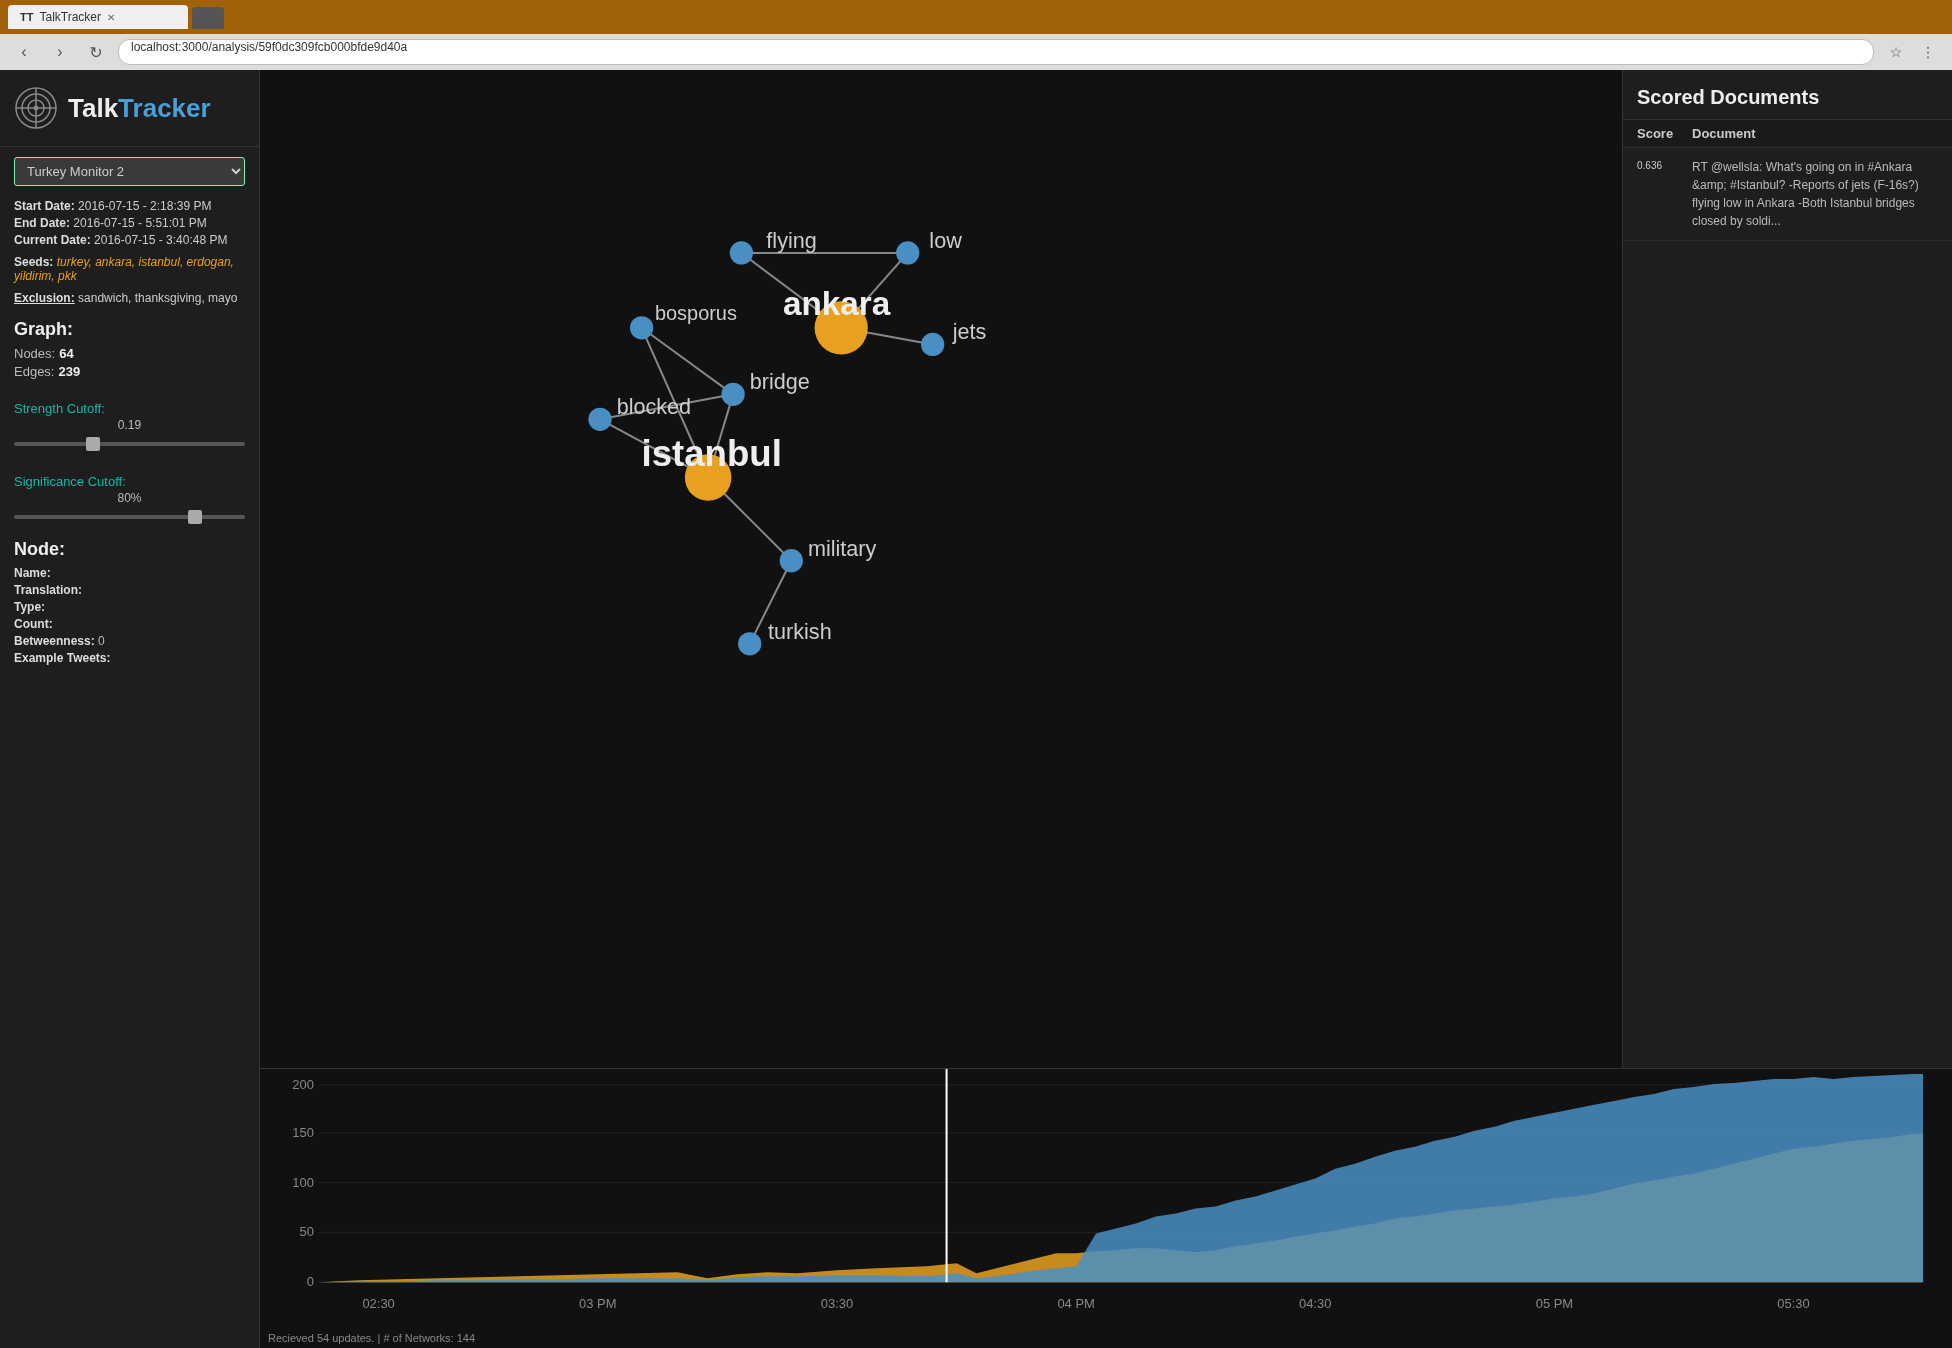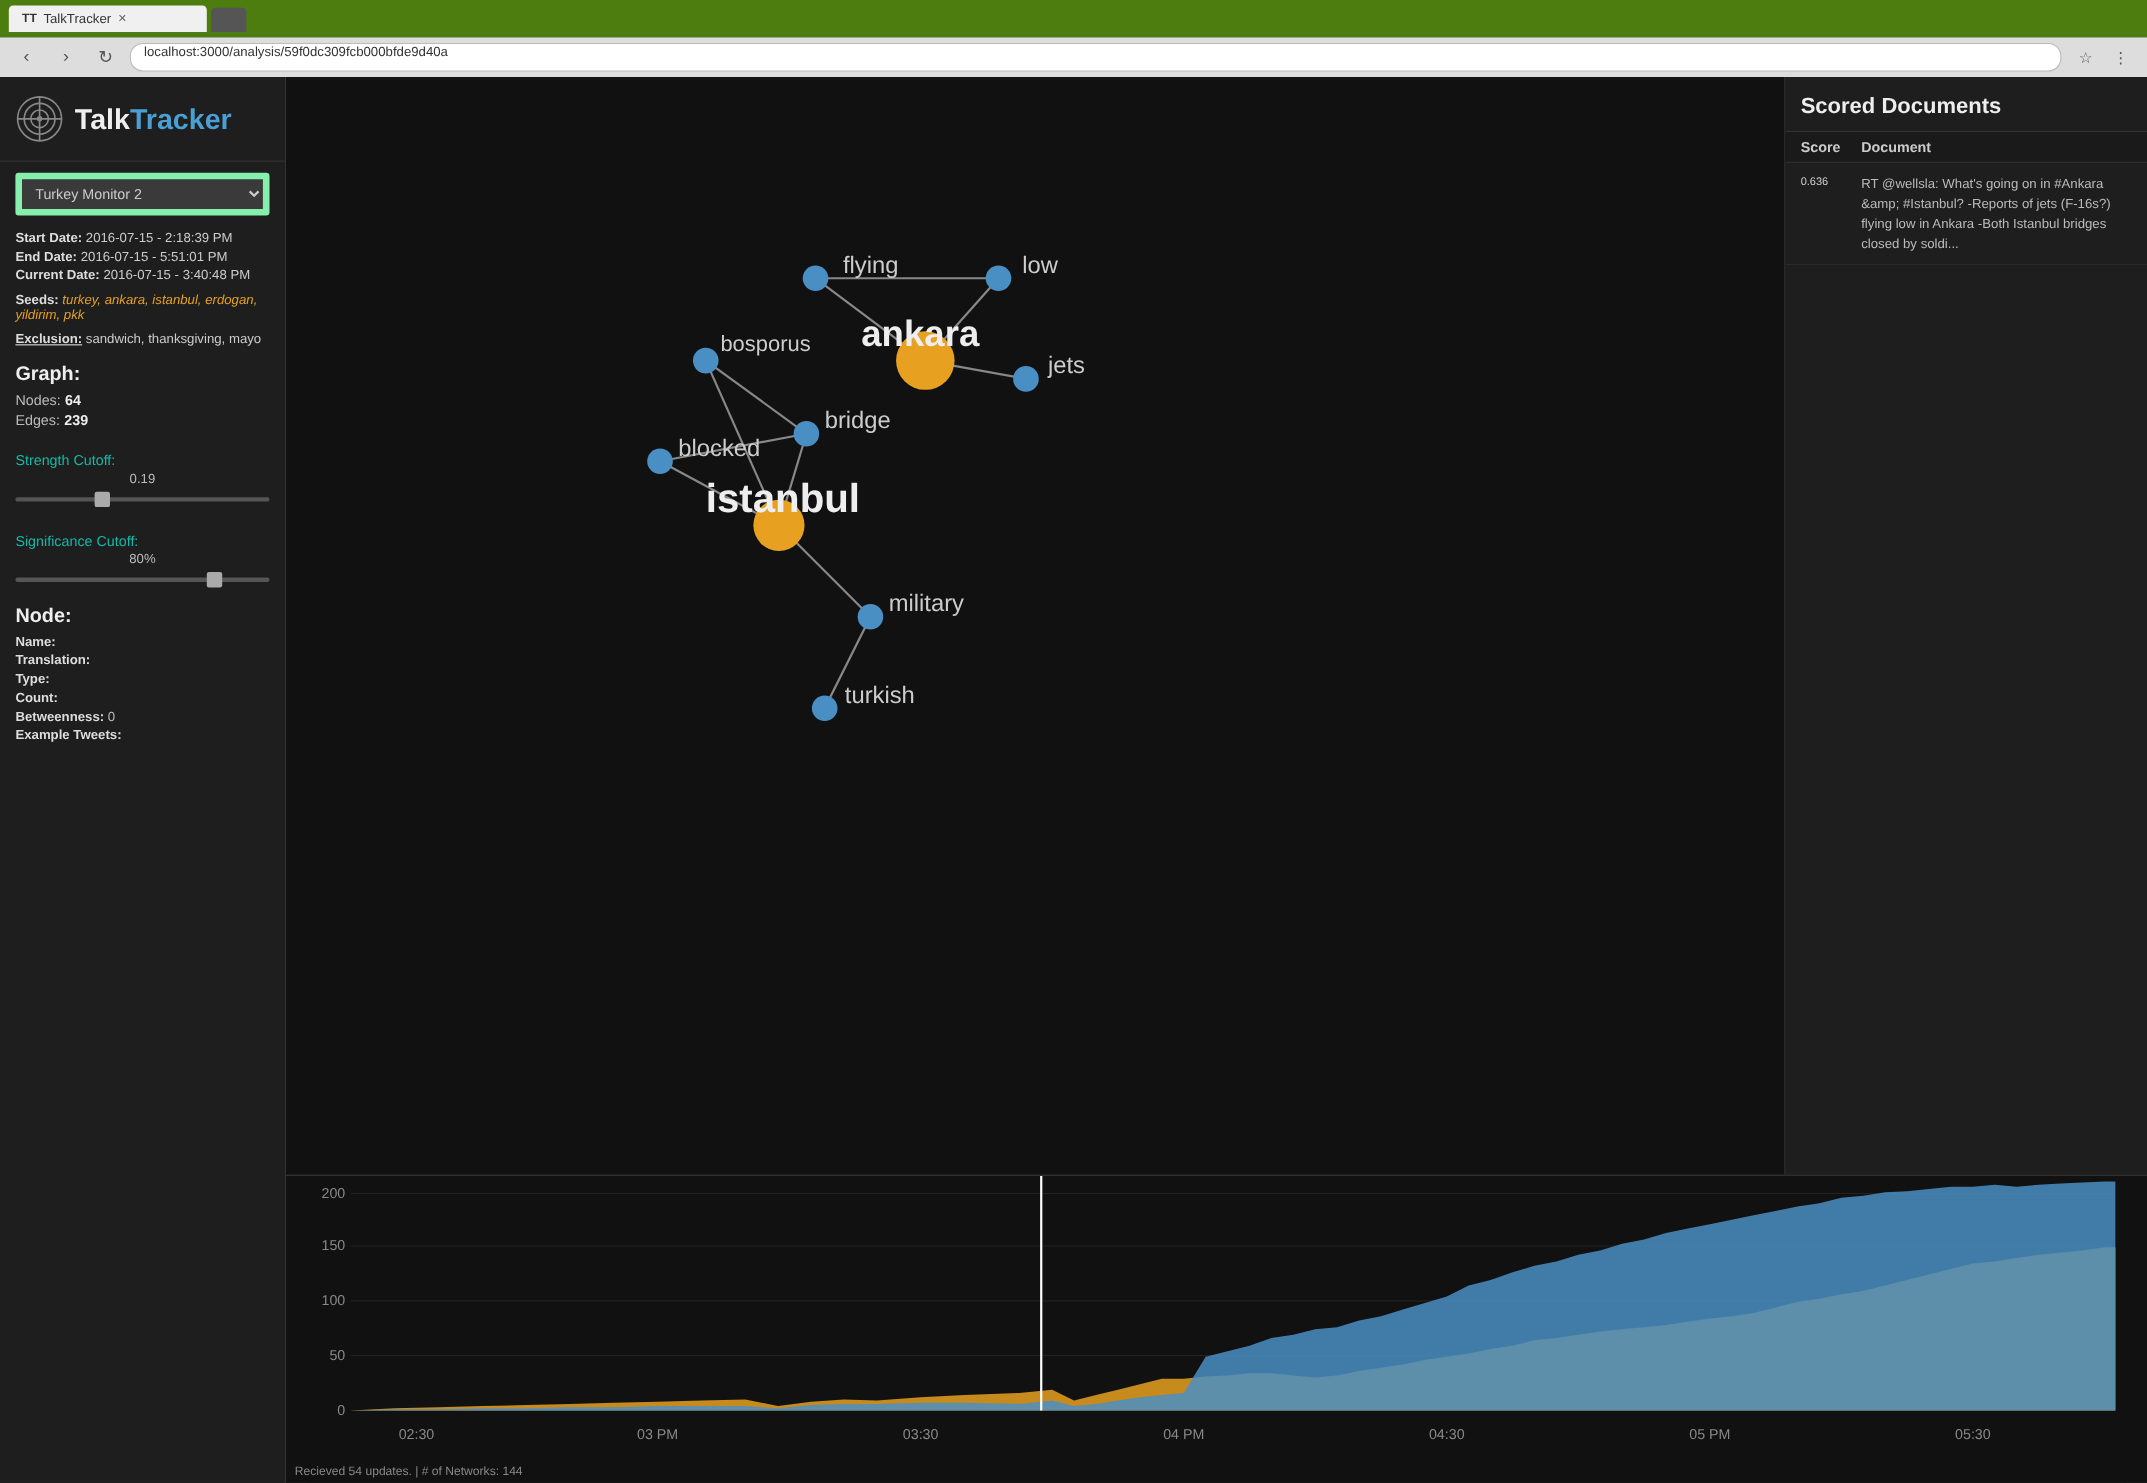--- a/index.html
+++ b/index.html
@@ -1,39 +1,39 @@
 <!DOCTYPE html>
 <html><head>
   <meta charset="utf-8">
   <style>
     * { margin: 0; padding: 0; box-sizing: border-box; }
     body { font-family: Arial, sans-serif; background: #2a2a2a; color: #ccc; font-size: 13px; overflow: hidden; width: 1952px; height: 1348px; }
 
     
     .browser-chrome { background: #3c3c3c; height: 70px; display: flex; flex-direction: column; }
-    .browser-tab-bar { background: #4d7c0f; height: 38px; display: flex; align-items: center; padding: 0 8px; gap: 4px; }
+    .browser-tab-bar { background: #a16207; height: 38px; display: flex; align-items: center; padding: 0 8px; gap: 4px; }
     .browser-tab { background: #f0f0f0; color: #333; height: 24px; padding: 0 12px; border-radius: 4px 4px 0 0; display: flex; align-items: center; gap: 6px; font-size: 12px; min-width: 180px; }
     .browser-tab .tab-close { color: #666; font-size: 10px; cursor: pointer; }
     .browser-tab-inactive { background: #555; color: #bbb; height: 22px; padding: 0 12px; border-radius: 4px 4px 0 0; display: flex; align-items: center; font-size: 12px; margin-top: 2px; }
     .browser-nav-bar { background: #ddd; height: 40px; display: flex; align-items: center; padding: 0 10px; gap: 8px; }
     .nav-btn { background: none; border: none; color: #555; font-size: 16px; cursor: pointer; width: 28px; height: 28px; border-radius: 50%; display: flex; align-items: center; justify-content: center; }
     .address-bar { flex: 1; background: white; border: 1px solid #bbb; border-radius: 12px; height: 26px; padding: 0 12px; font-size: 12px; color: #333; display: flex; align-items: flex-start; }
     .nav-right { display: flex; gap: 4px; }
 
     
     .app-container { display: flex; height: 1278px; }
 
     
     .sidebar { width: 260px; background: #1e1e1e; border-right: 1px solid #333; display: flex; flex-direction: column; overflow-y: auto; flex-shrink: 0; }
     .sidebar-logo { display: flex; align-items: center; padding: 16px 14px; border-bottom: 1px solid #333; }
     .logo-icon { width: 44px; height: 44px; margin-right: 10px; }
     .logo-text { font-size: 26px; font-weight: bold; color: #eee; }
     .sidebar-content { padding: 10px 14px; }
 
-    .monitor-select { width: 100%; background: #3a3a3a; color: #ccc; border: 6px solid #86efac; padding: 5px 8px; border-radius: 3px; font-size: 13px; margin-bottom: 10px; }
+    .monitor-select { width: 100%; background: #3a3a3a; color: #ccc; border: 1px solid #86efac; padding: 5px 8px; border-radius: 3px; font-size: 13px; margin-bottom: 10px; }
 
     .info-line { margin: 3px 0; font-size: 12px; color: #ccc; }
     .info-line span.label { font-weight: bold; color: #ddd; }
 
     .seeds-line { margin: 8px 0; font-size: 12px; color: #ccc; }
     .seeds-line .label { font-weight: bold; color: #ddd; }
     .seeds-values { color: #e8a020; font-style: italic; }
 
     .exclusion-line { margin: 6px 0; font-size: 12px; color: #ccc; }
     .exclusion-line .label { font-weight: bold; color: #ddd; text-decoration: underline; }

